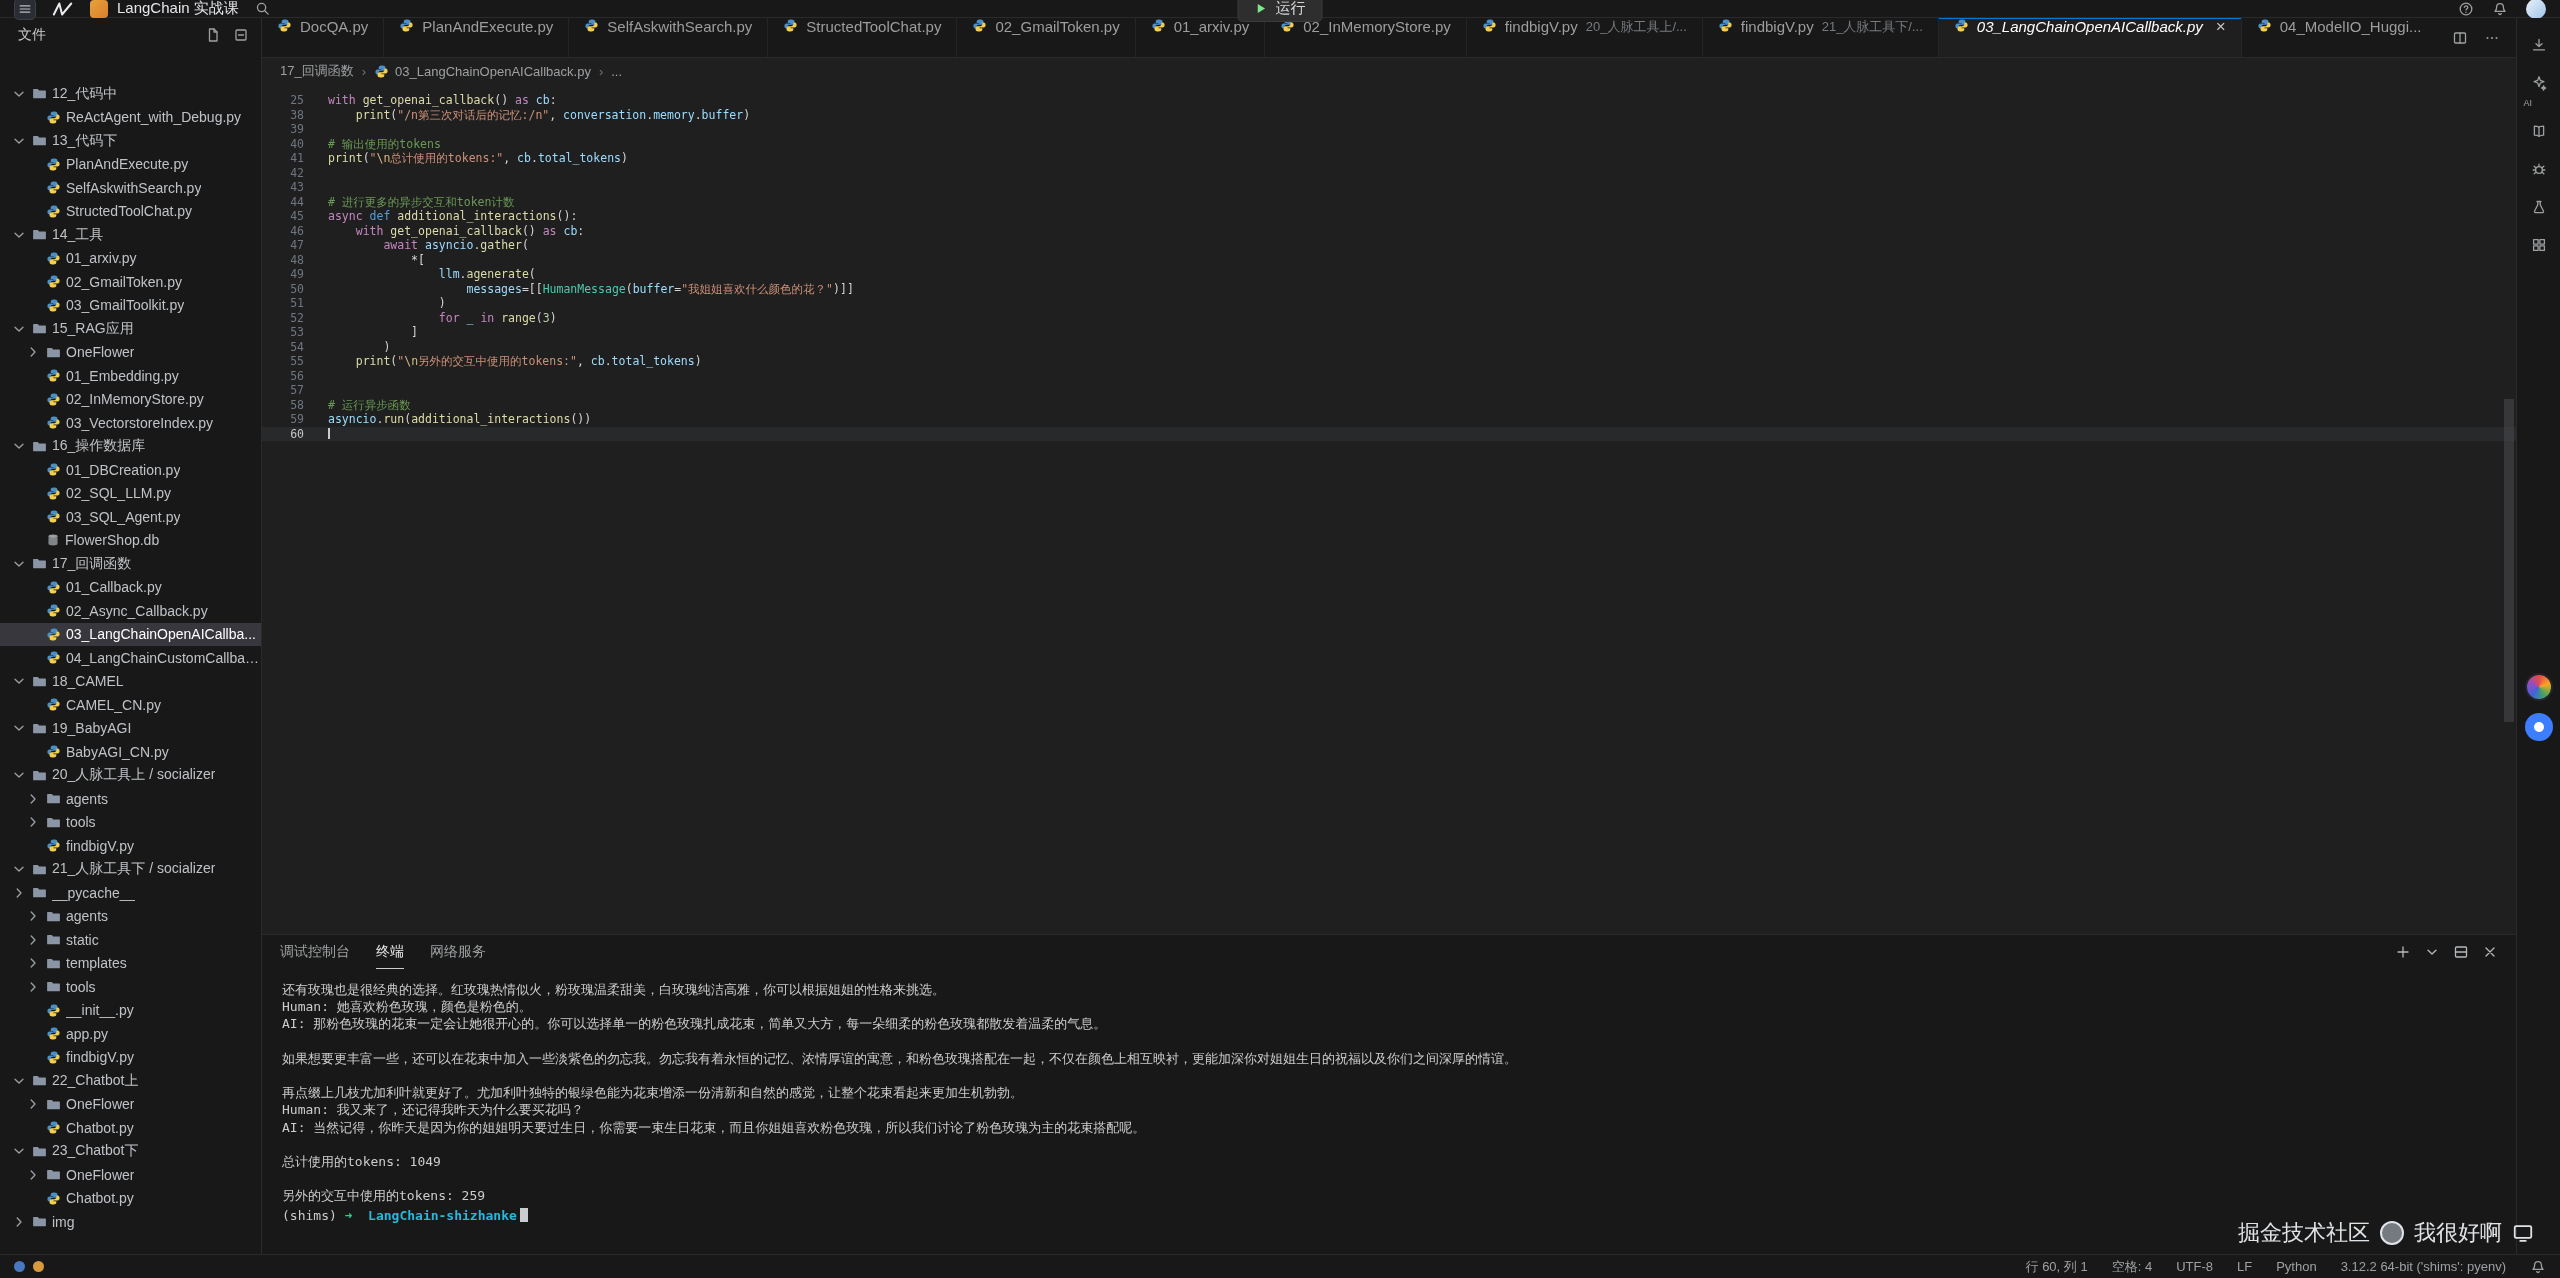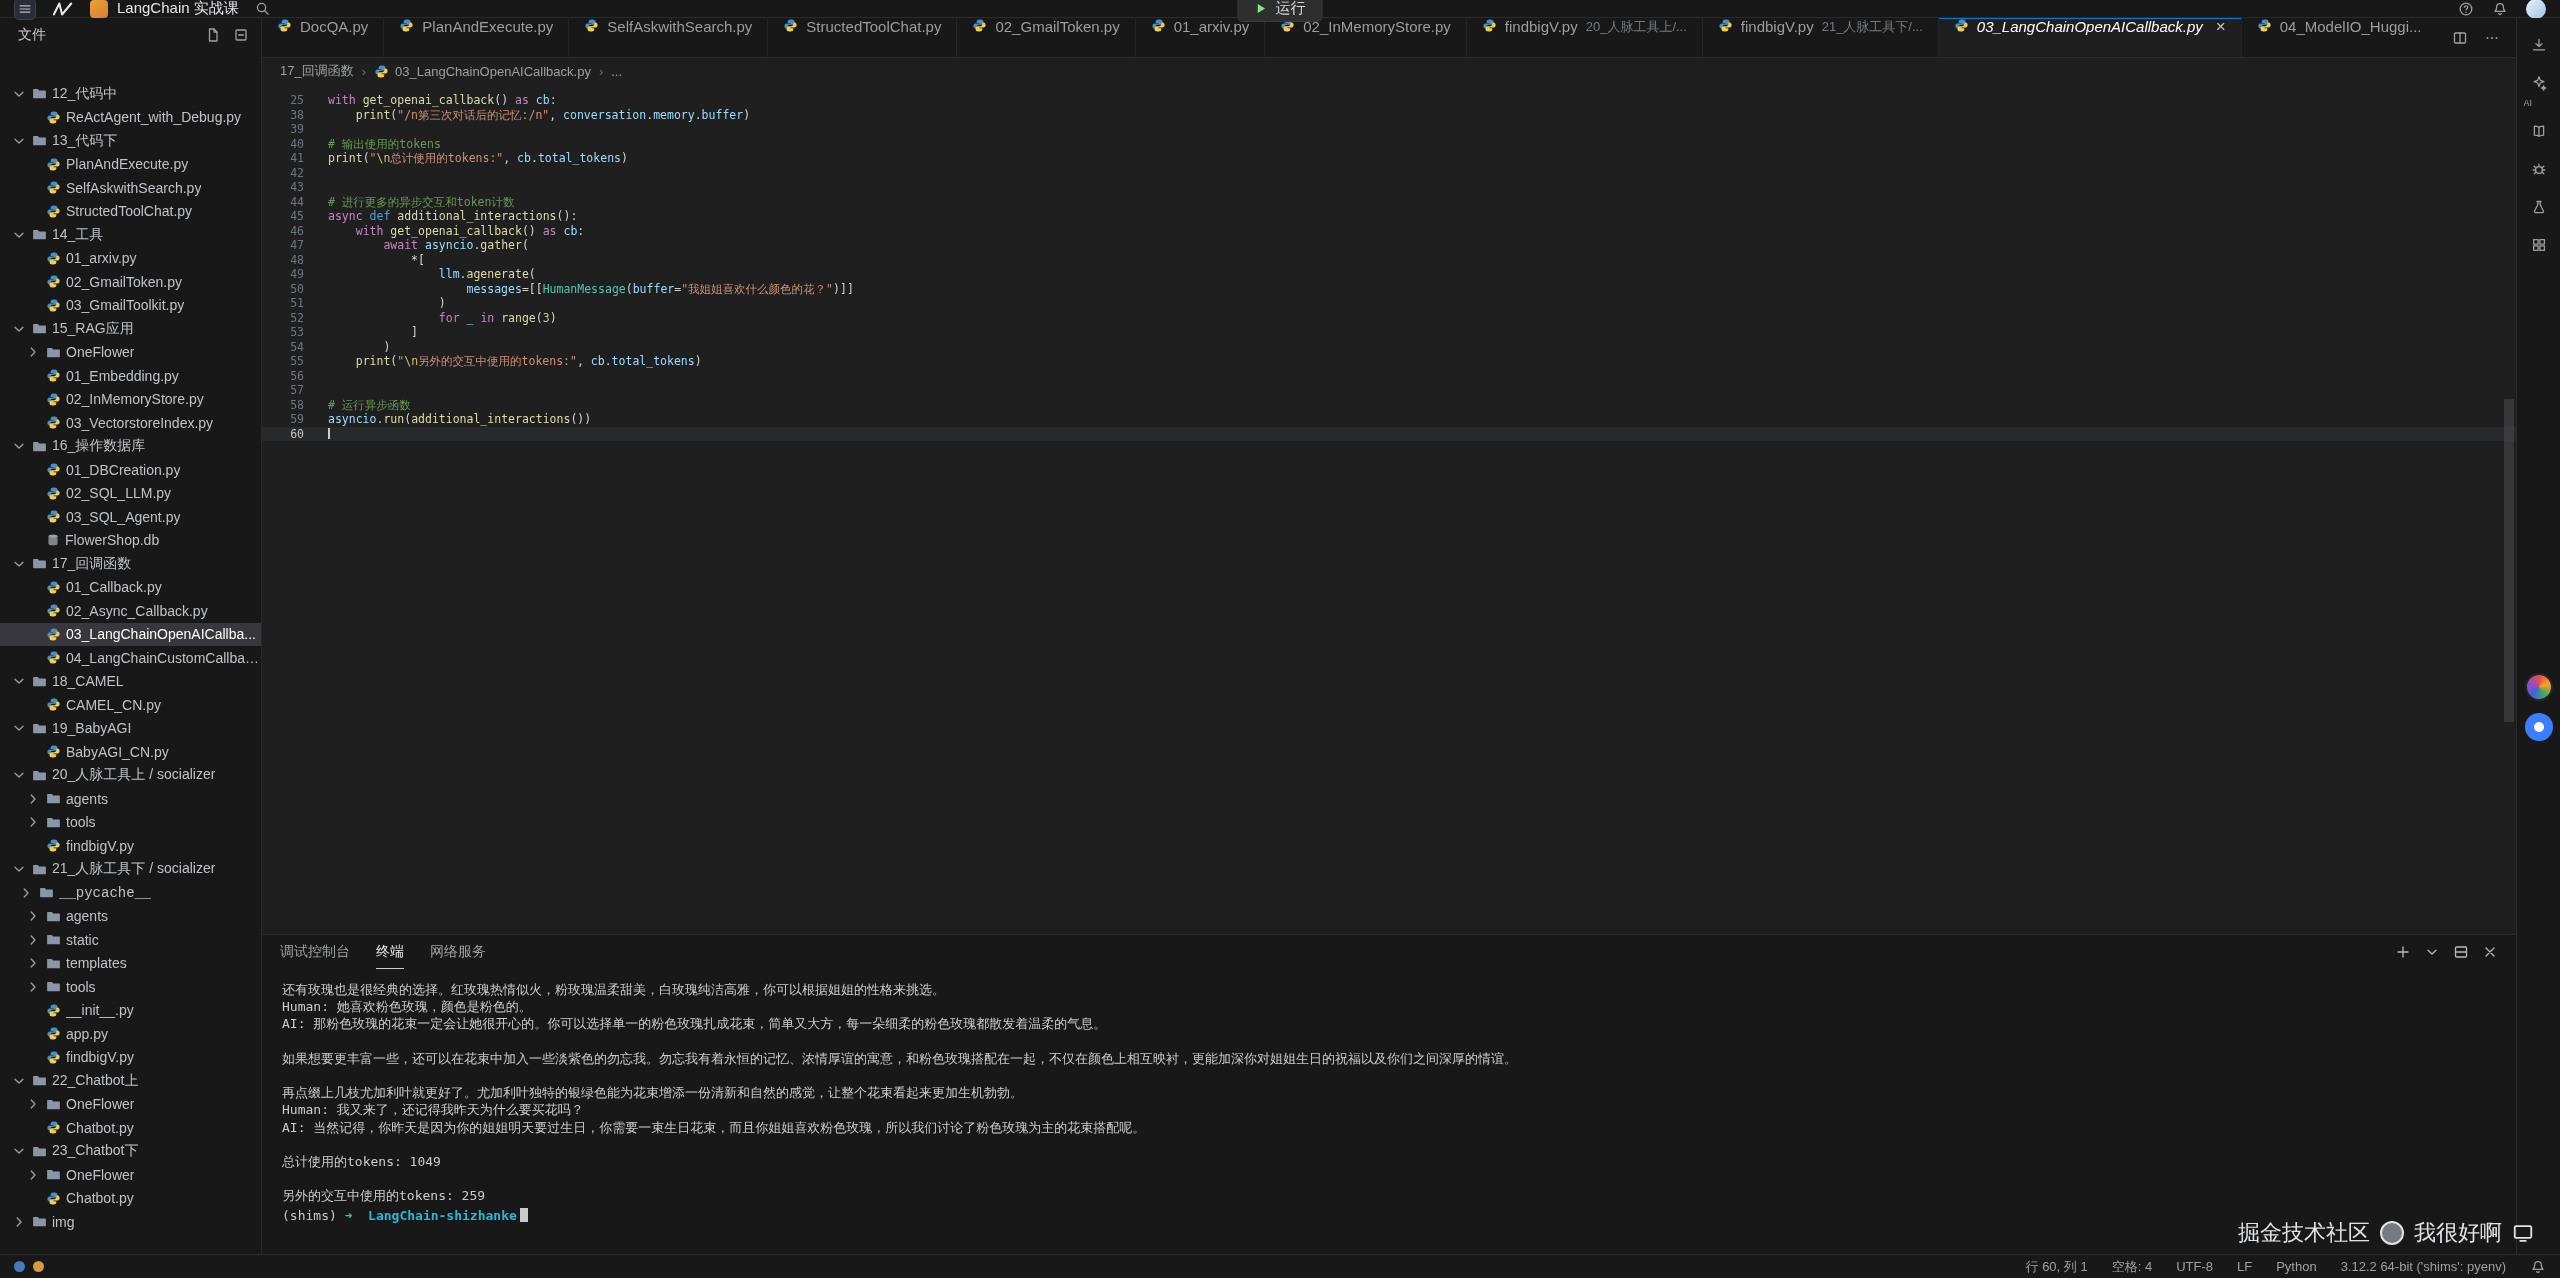--- a/index.html
+++ b/index.html
@@ -548,21 +548,21 @@
                 <path d="M4 6.2 8 10l4-3.8"></path>
               </svg>
             </span>
             <span class="ficon">
               <svg width="15" height="15" viewBox="0 0 16 16">
                 <path d="M1.8 3.2h4.4l1.4 1.6h6.6a.6.6 0 0 1 .6.6v7a.6.6 0 0 1-.6.6H1.8a.6.6 0 0 1-.6-.6V3.8a.6.6 0 0 1 .6-.6z" fill="#8a96a5"></path>
               </svg>
             </span>
             <span class="tlabel">21_人脉工具下 / socializer</span>
           </div>
-          <div class="titem" style="padding-left: 17px; font-family: Liberation Mono, monospace;">
+          <div class="titem" style="padding-left: 10px;">
             <span class="chev">
               <svg width="16" height="16" viewBox="0 0 16 16" fill="none" stroke="currentColor" stroke-width="1.3" stroke-linecap="round" stroke-linejoin="round">
                 <path d="M6.2 4 10 8l-3.8 4"></path>
               </svg>
             </span>
             <span class="ficon">
               <svg width="15" height="15" viewBox="0 0 16 16">
                 <path d="M1.8 3.2h4.4l1.4 1.6h6.6a.6.6 0 0 1 .6.6v7a.6.6 0 0 1-.6.6H1.8a.6.6 0 0 1-.6-.6V3.8a.6.6 0 0 1 .6-.6z" fill="#8a96a5"></path>
               </svg>
             </span>

